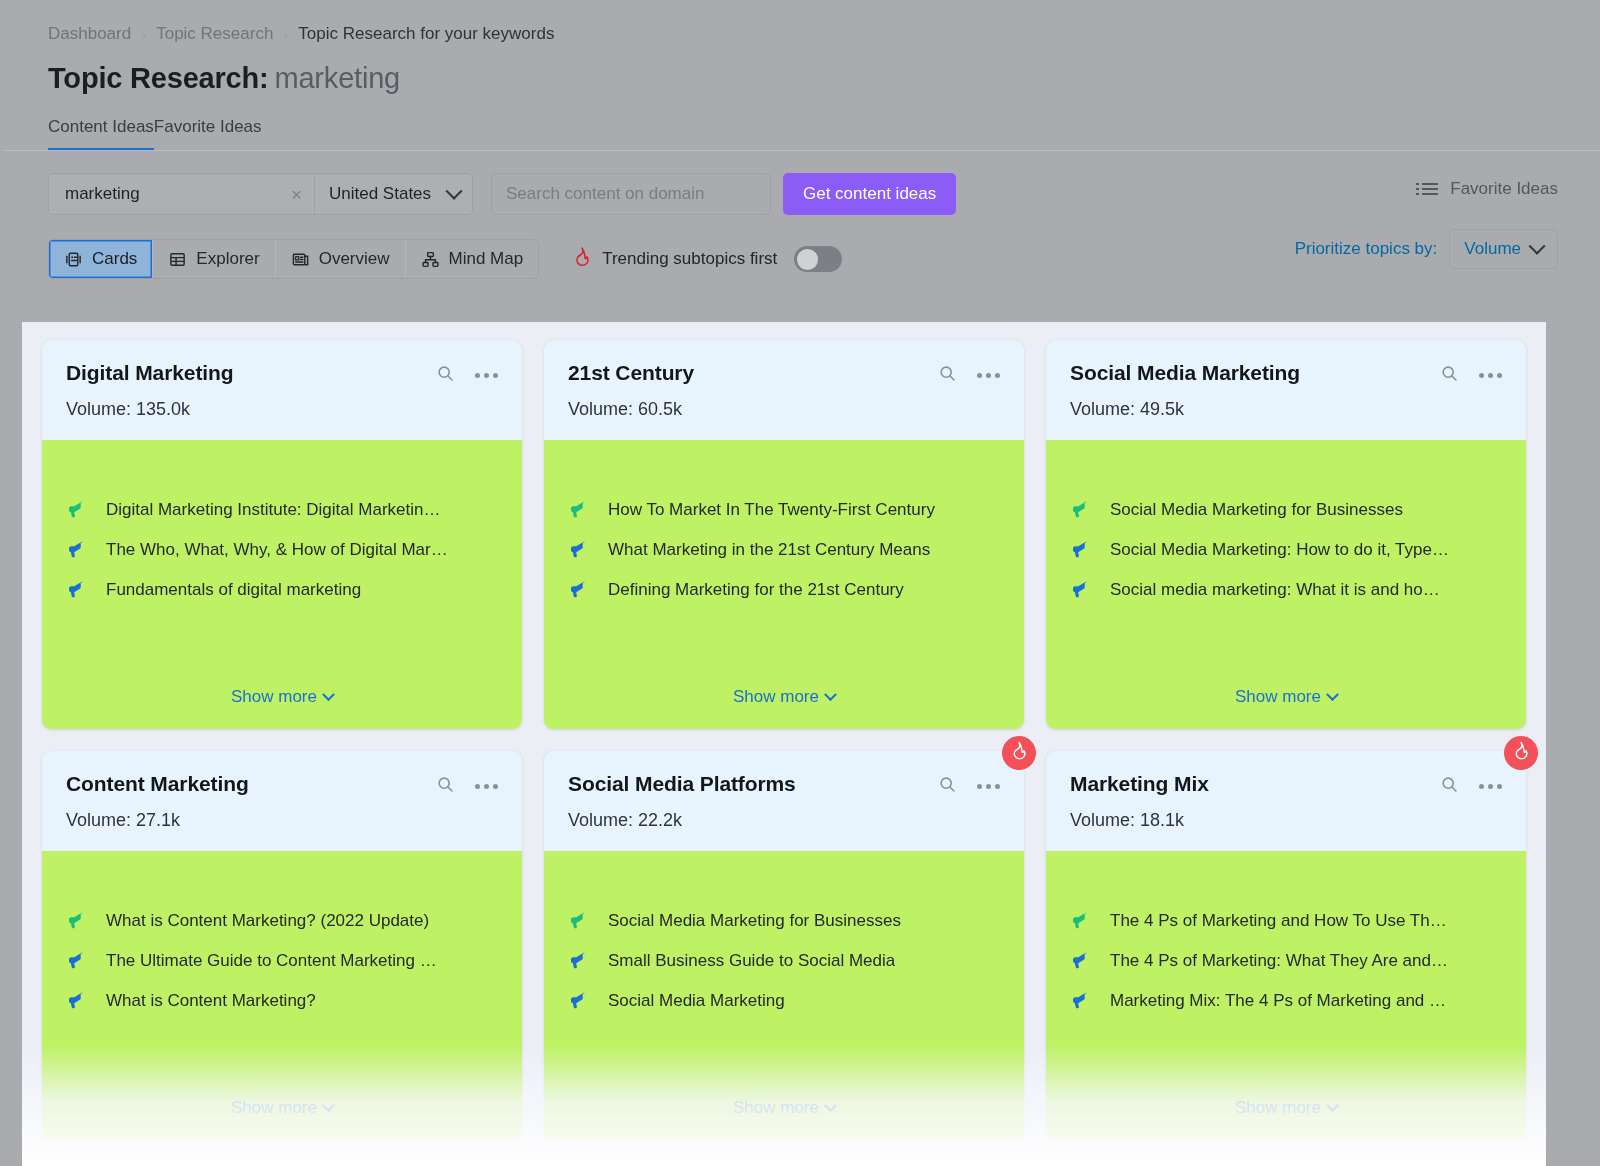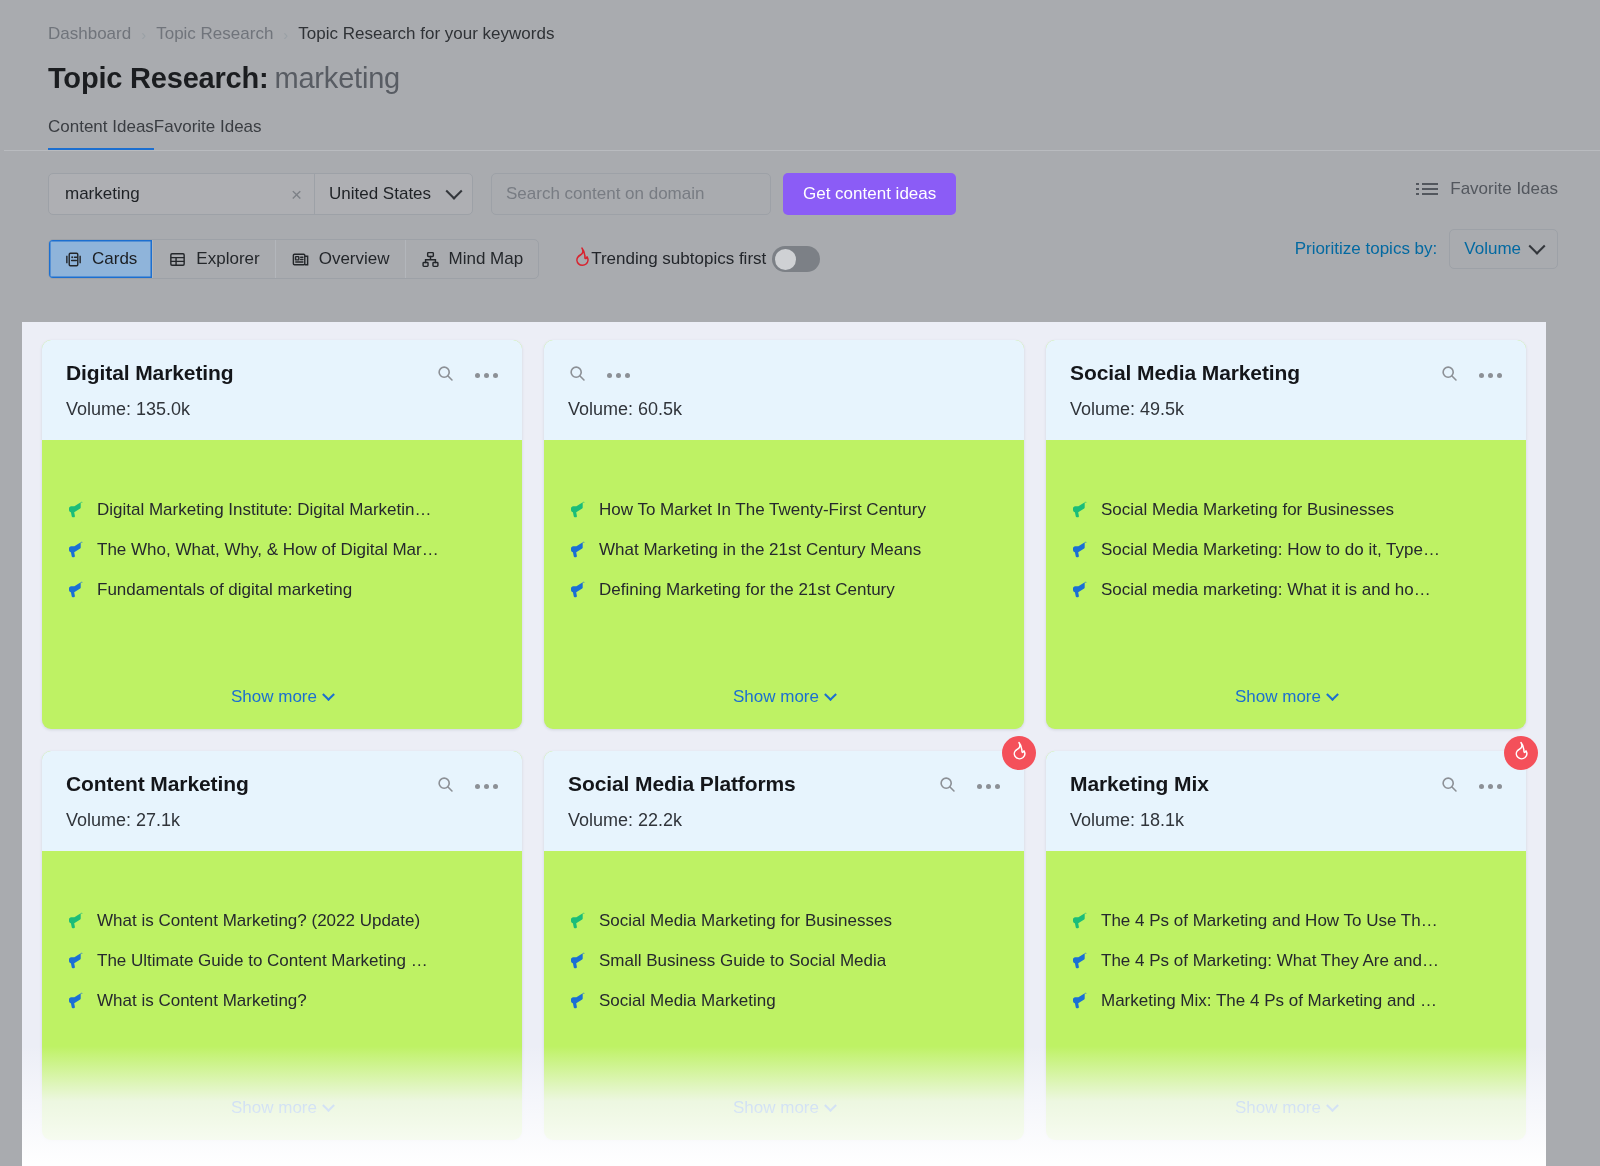--- a/index.html
+++ b/index.html
@@ -224,20 +224,21 @@
     background: #8fb4da;
     box-shadow: inset 0 0 0 1.5px #1c6fd0;
     color: #1b1e22;
   }
 
   .seg-ico { width: 19px; height: 19px; display: block; }
 
   .trending {
     display: flex;
     align-items: center;
+    gap: 11px;
     margin-left: 34px;
     font-size: 17px;
     color: #23262b;
   }
   .toggle {
     width: 48px; height: 26px;
     border-radius: 13px;
     background: #7c8086;
     position: relative;
     cursor: pointer;
@@ -350,21 +351,21 @@
 
   .card-body {
     flex: 1;
     padding: 60px 24px 0 24px;
     display: flex;
     flex-direction: column;
   }
   .idea {
     display: flex;
     align-items: center;
-    gap: 11px;
+    gap: 20px;
     margin-bottom: 20px;
     cursor: pointer;
   }
   .idea-text {
     font-size: 17px;
     color: #26292e;
     white-space: nowrap;
     overflow: hidden;
   }
   .mega { width: 20px; height: 20px; flex: none; display: block; }
@@ -580,20 +581,21 @@
               </svg>
             </span>
             <span class="idea-text">Fundamentals of digital marketing</span>
           </div>
           <div class="show-more"><span>Show more</span><span class="cv"></span></div>
         </div>
       </div>
       <div class="card">
         <div class="card-head">
           <div class="card-head-top">
+            <div class="card-title">21st Century</div>
             <div class="card-actions">
               <span><svg class="ico-search" viewBox="0 0 20 20" fill="none" stroke="#8c9096" stroke-width="1.7">
                   <circle cx="8.6" cy="8.6" r="5.3"></circle>
                   <path d="M12.6 12.6l4.2 4.2" stroke-linecap="round"></path>
                 </svg></span>
               <span class="ico-dots">
                 <i></i>
                 <i></i>
                 <i></i>
               </span>

